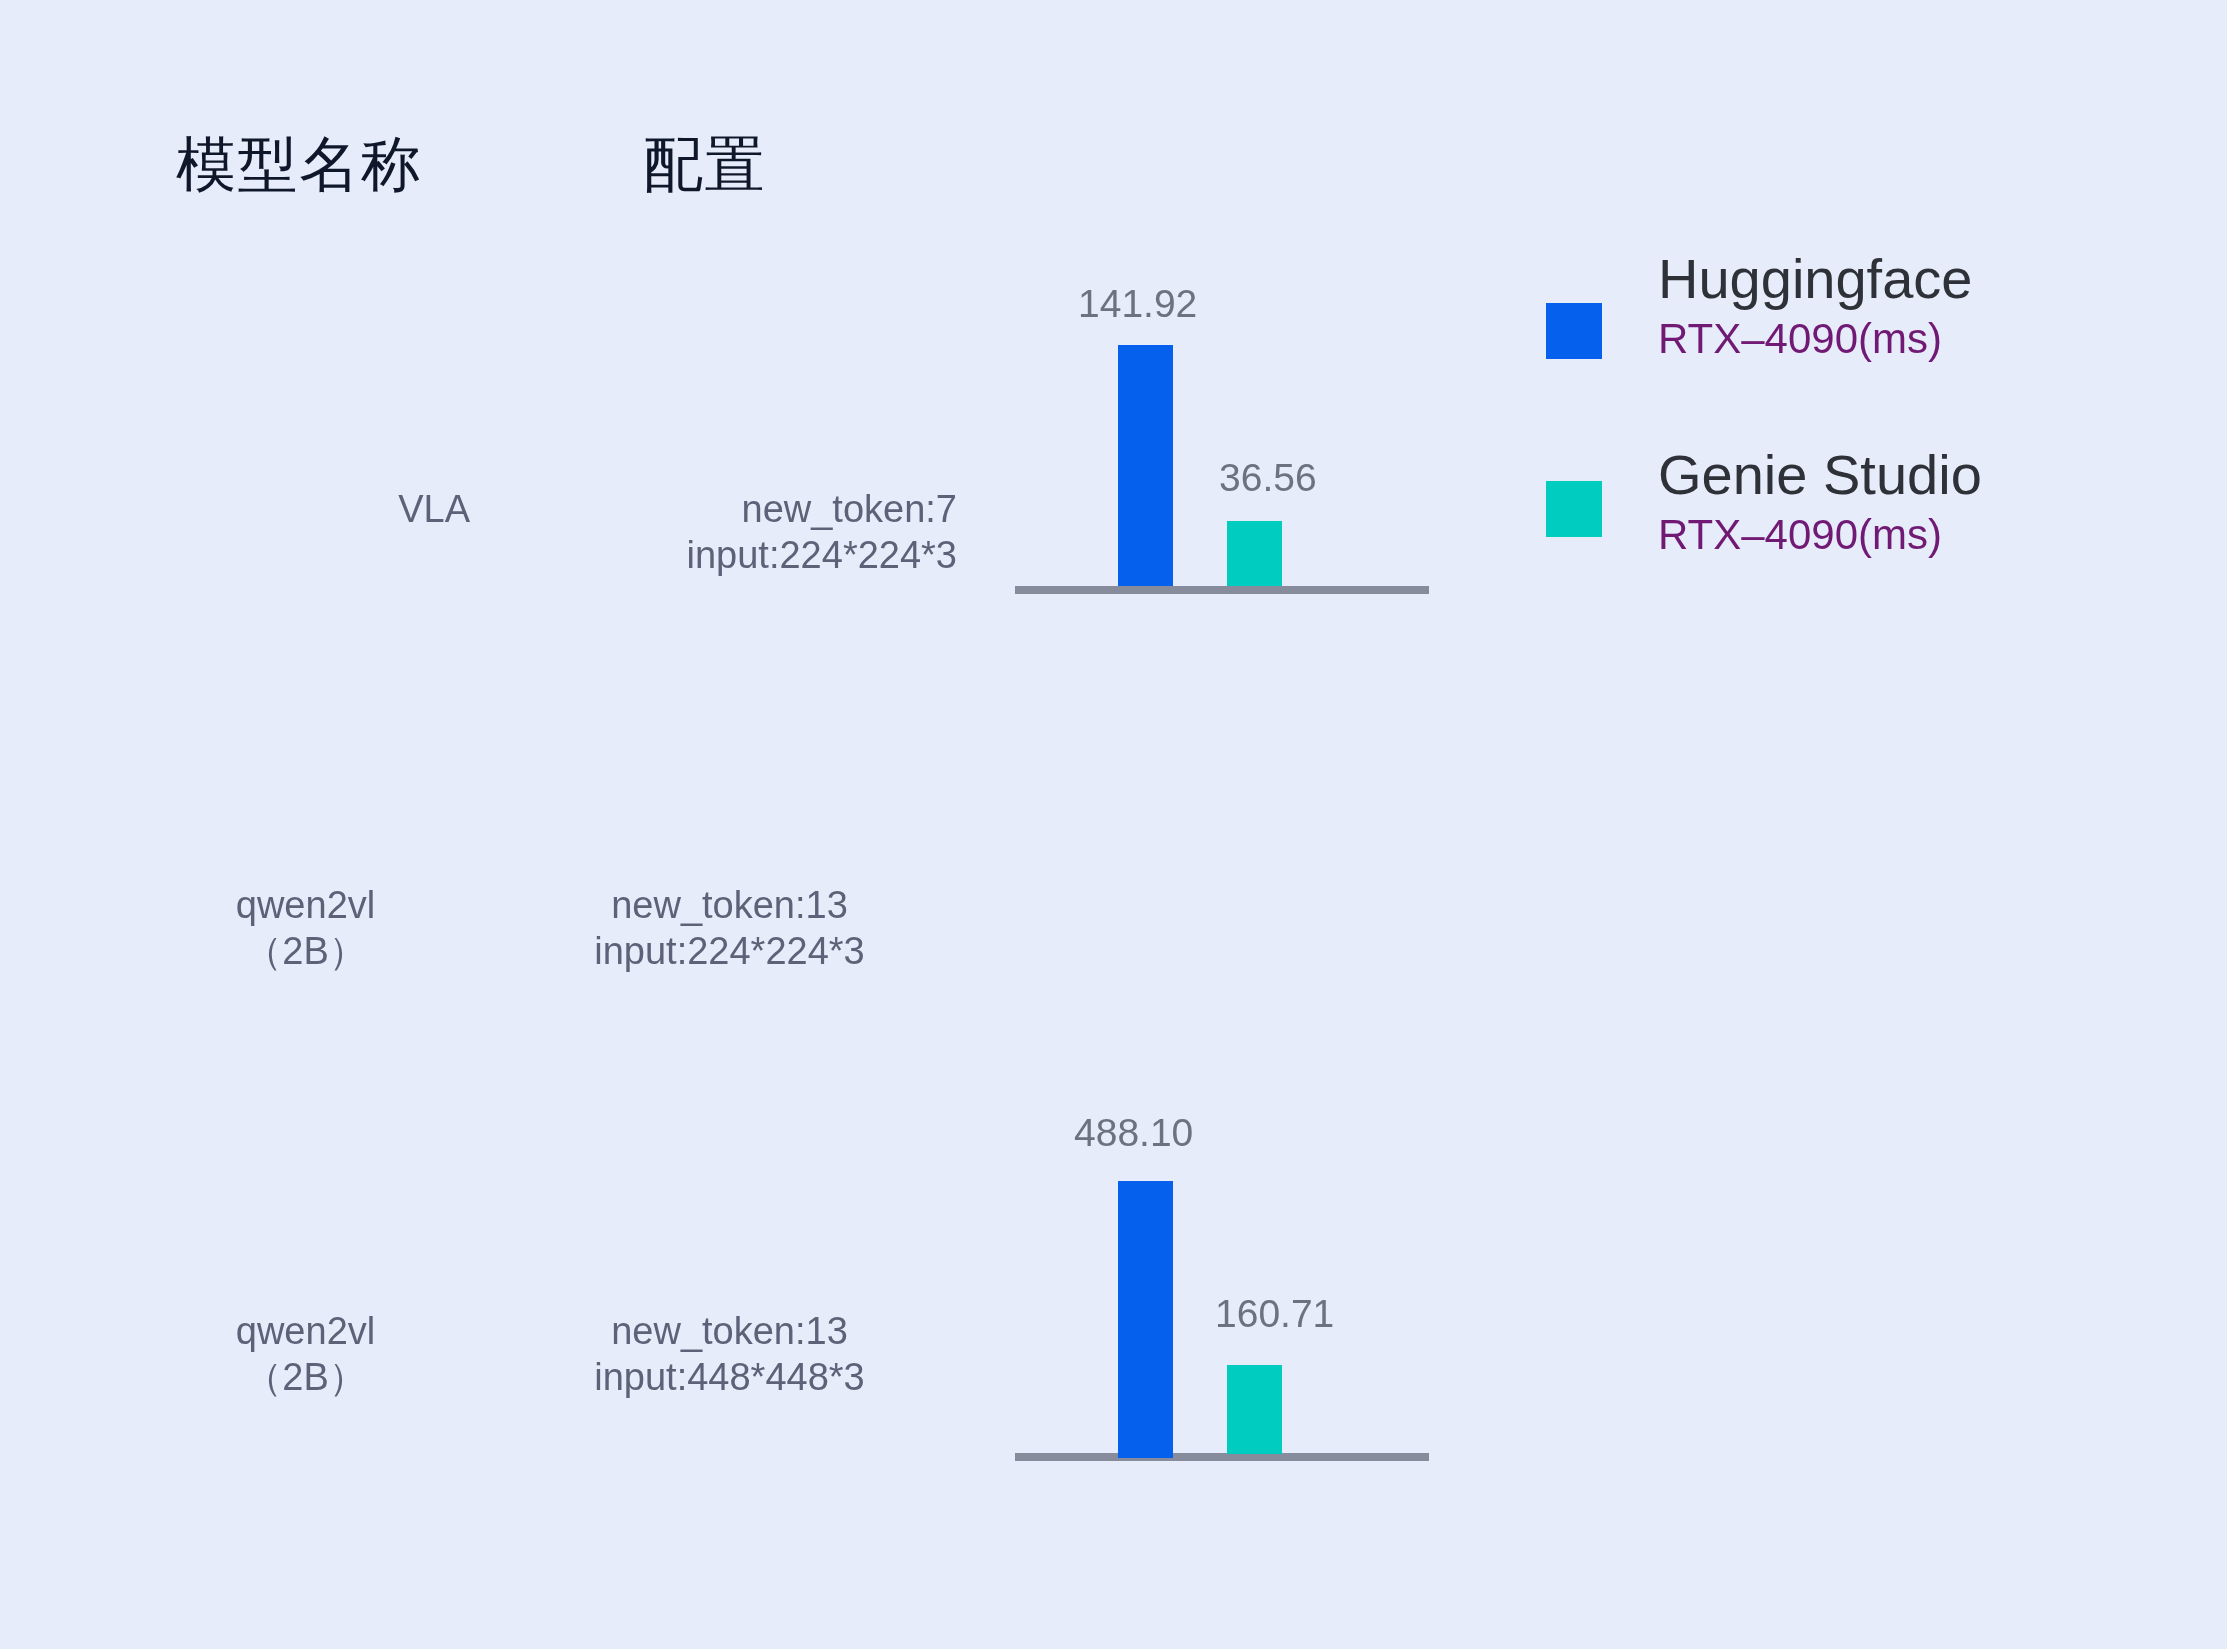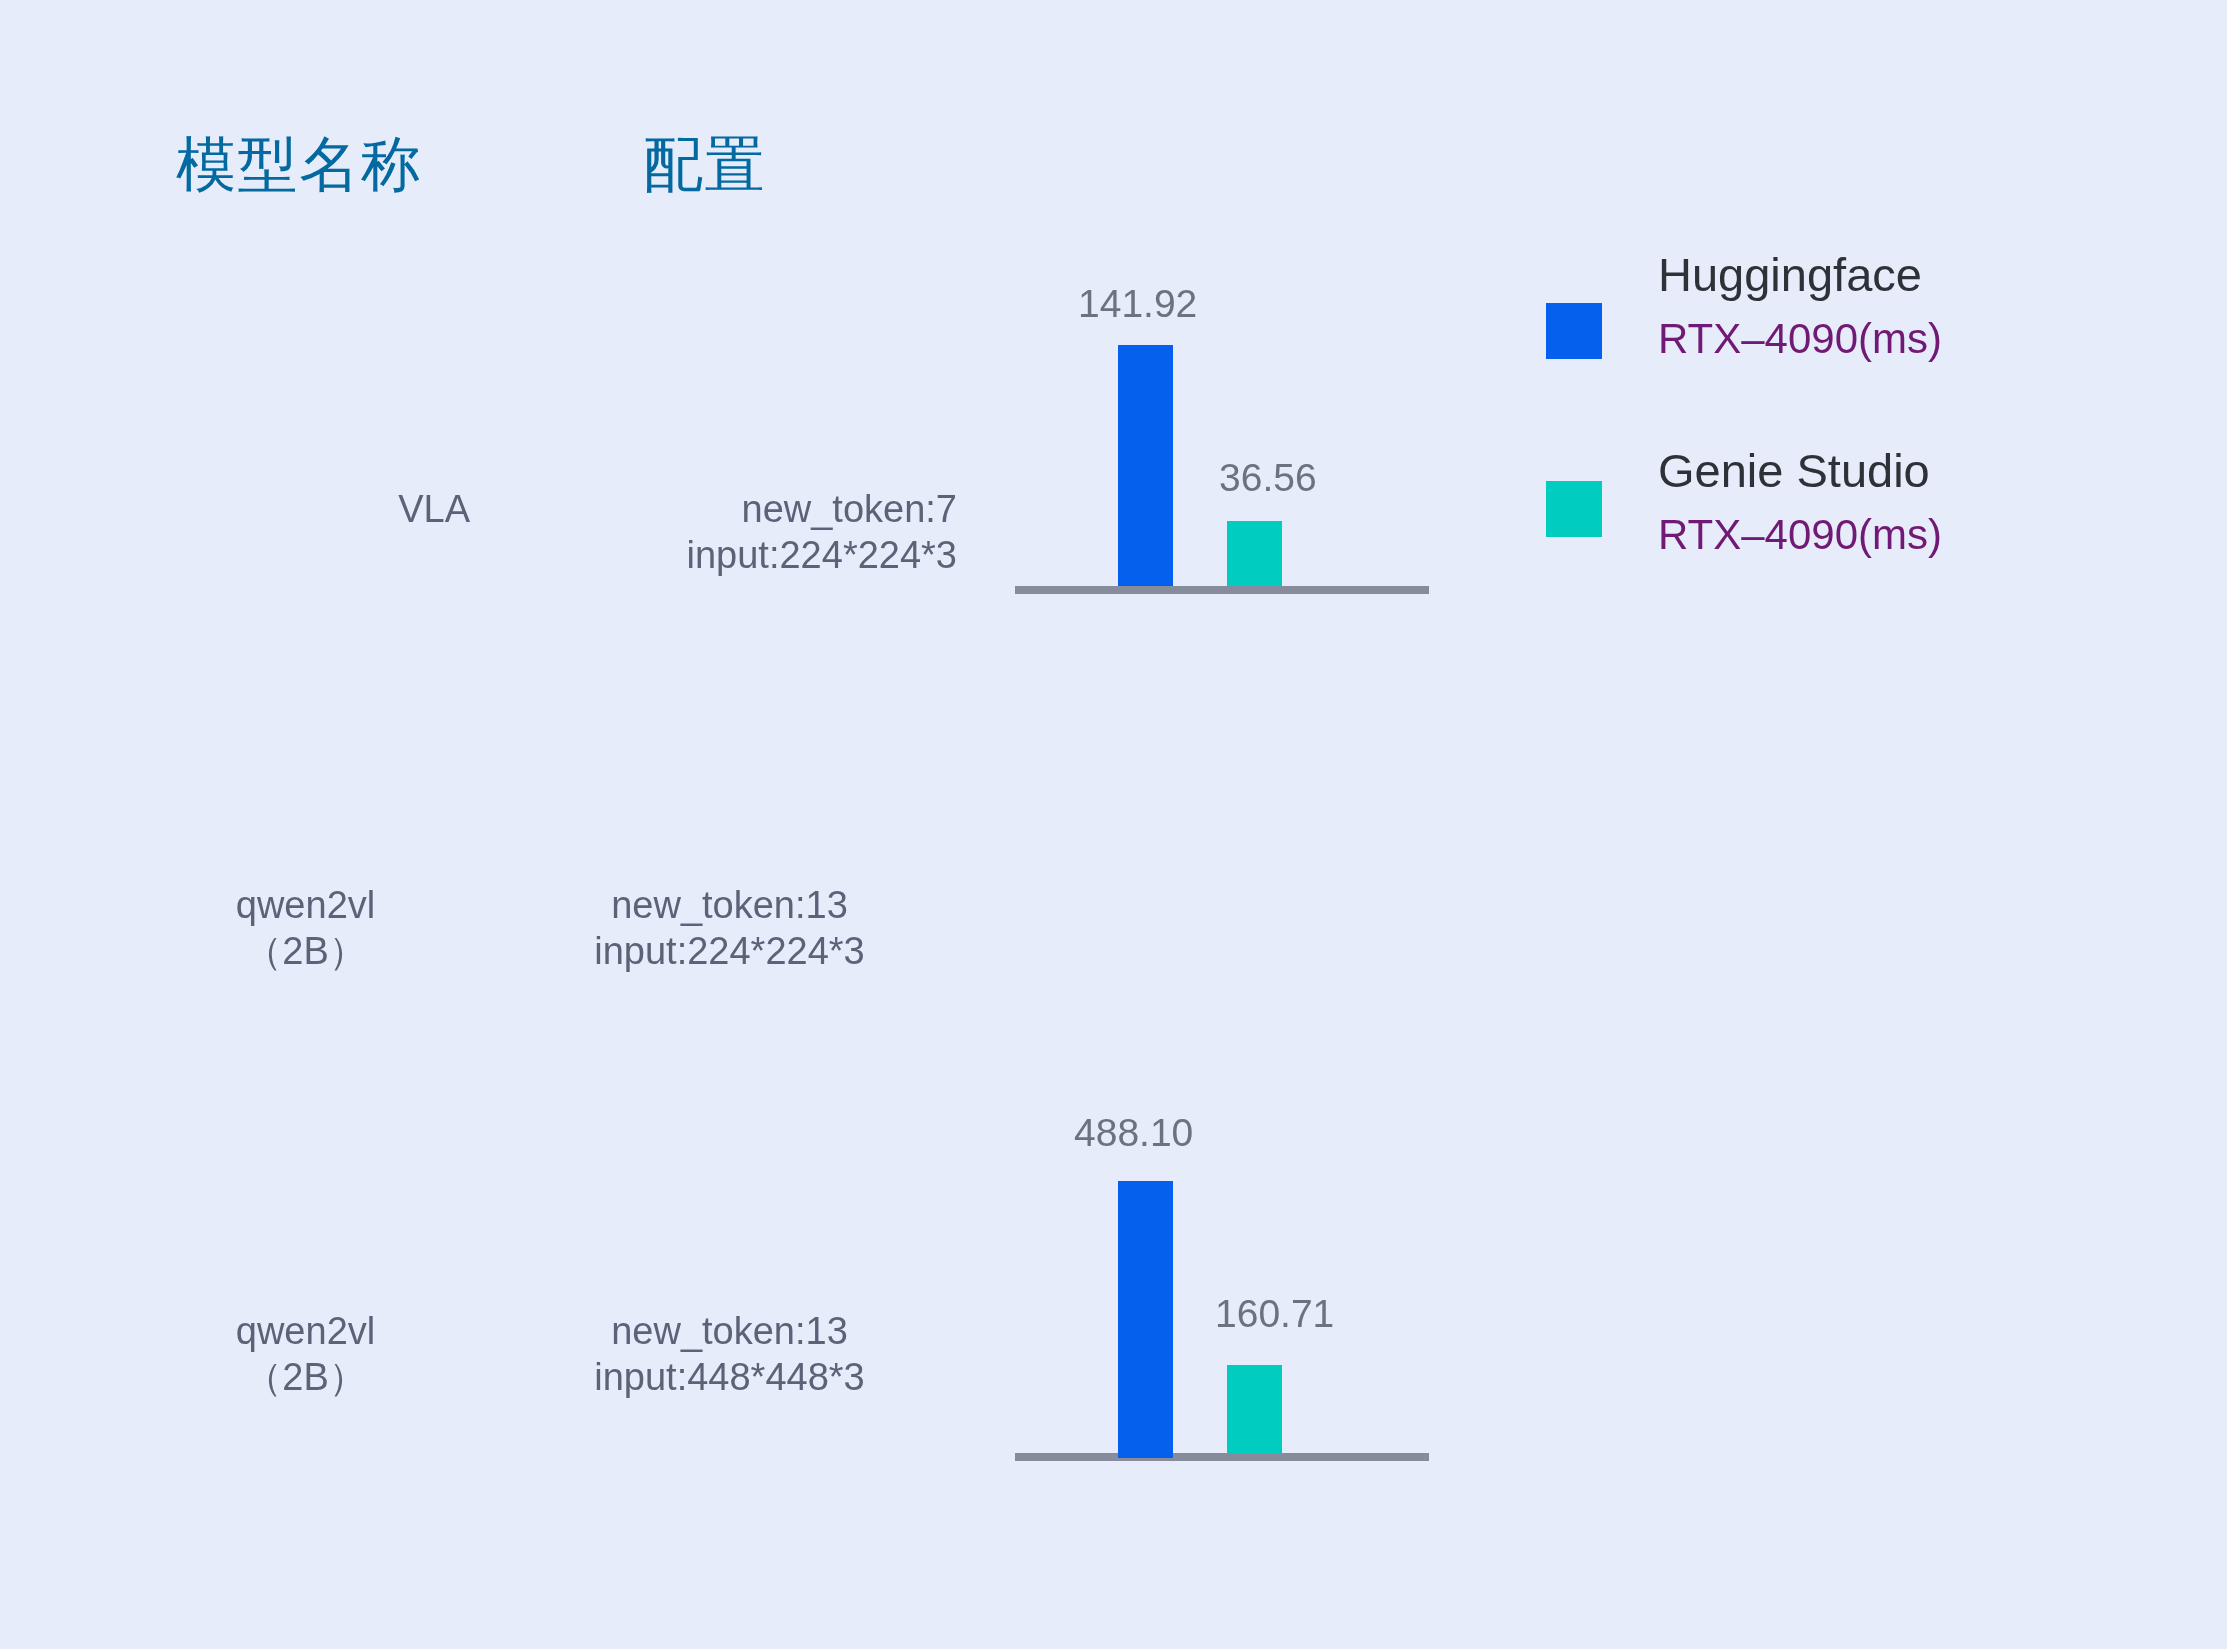--- a/index.html
+++ b/index.html
@@ -16,21 +16,21 @@
   }
 
   #root {
     position: absolute;
     inset: 0;
   }
 
   
   .col-header {
     position: absolute;
-    color: #0369a1;
+    color: #0f172a;
     font-size: 60px;
     font-weight: 400;
     letter-spacing: 1.6px;
     white-space: nowrap;
     line-height: 1;
   }
   #hdr-model { left: 176px; top: 135px; }
   #hdr-config { left: 643px; top: 135px; }
 
   
@@ -123,21 +123,21 @@
     height: 56px;
     left: 6.3px;
   }
   #legend-item-0 .legend-swatch { top: 52px; background: #0560ee; }
   #legend-item-1 .legend-swatch { top: 34px; background: #00ccc0; }
 
   .legend-title {
     position: absolute;
     left: 118px;
     top: 0px;
-    font-size: 47px;
+    font-size: 56px;
     color: #2e3238;
     line-height: 1;
     white-space: nowrap;
   }
   .legend-sub {
     position: absolute;
     left: 118px;
     top: 67px;
     font-size: 42px;
     color: #701a75;

